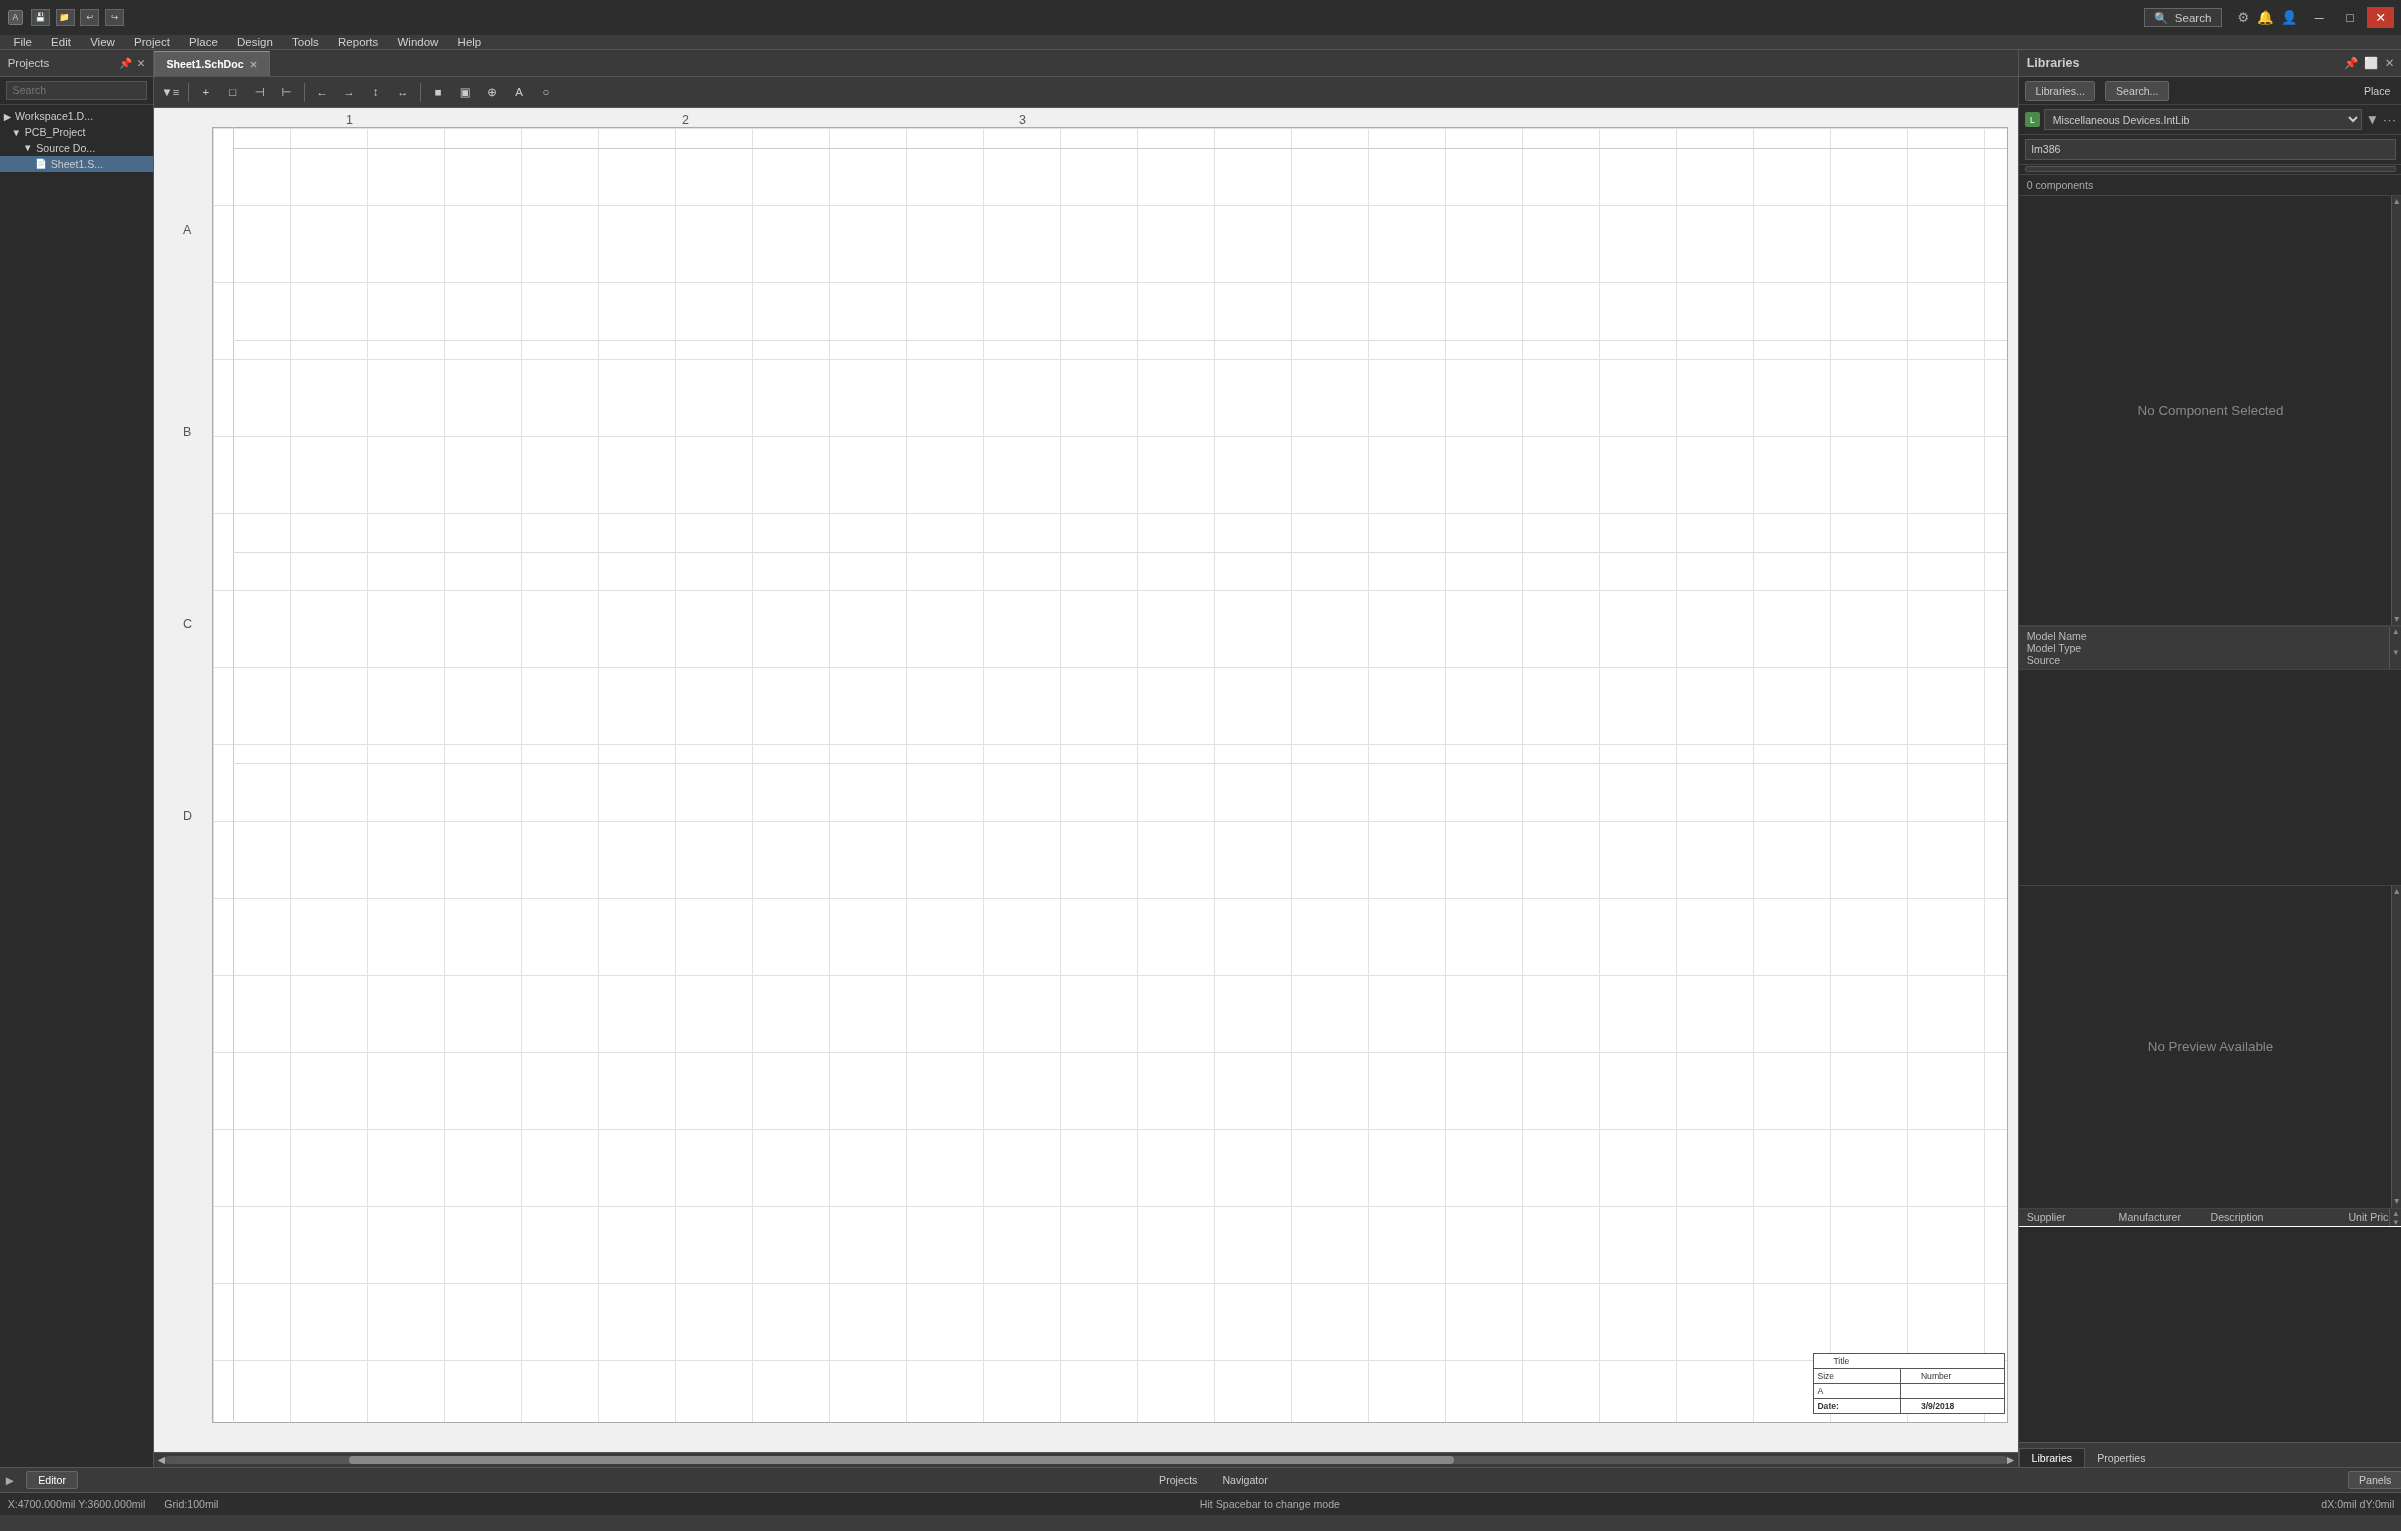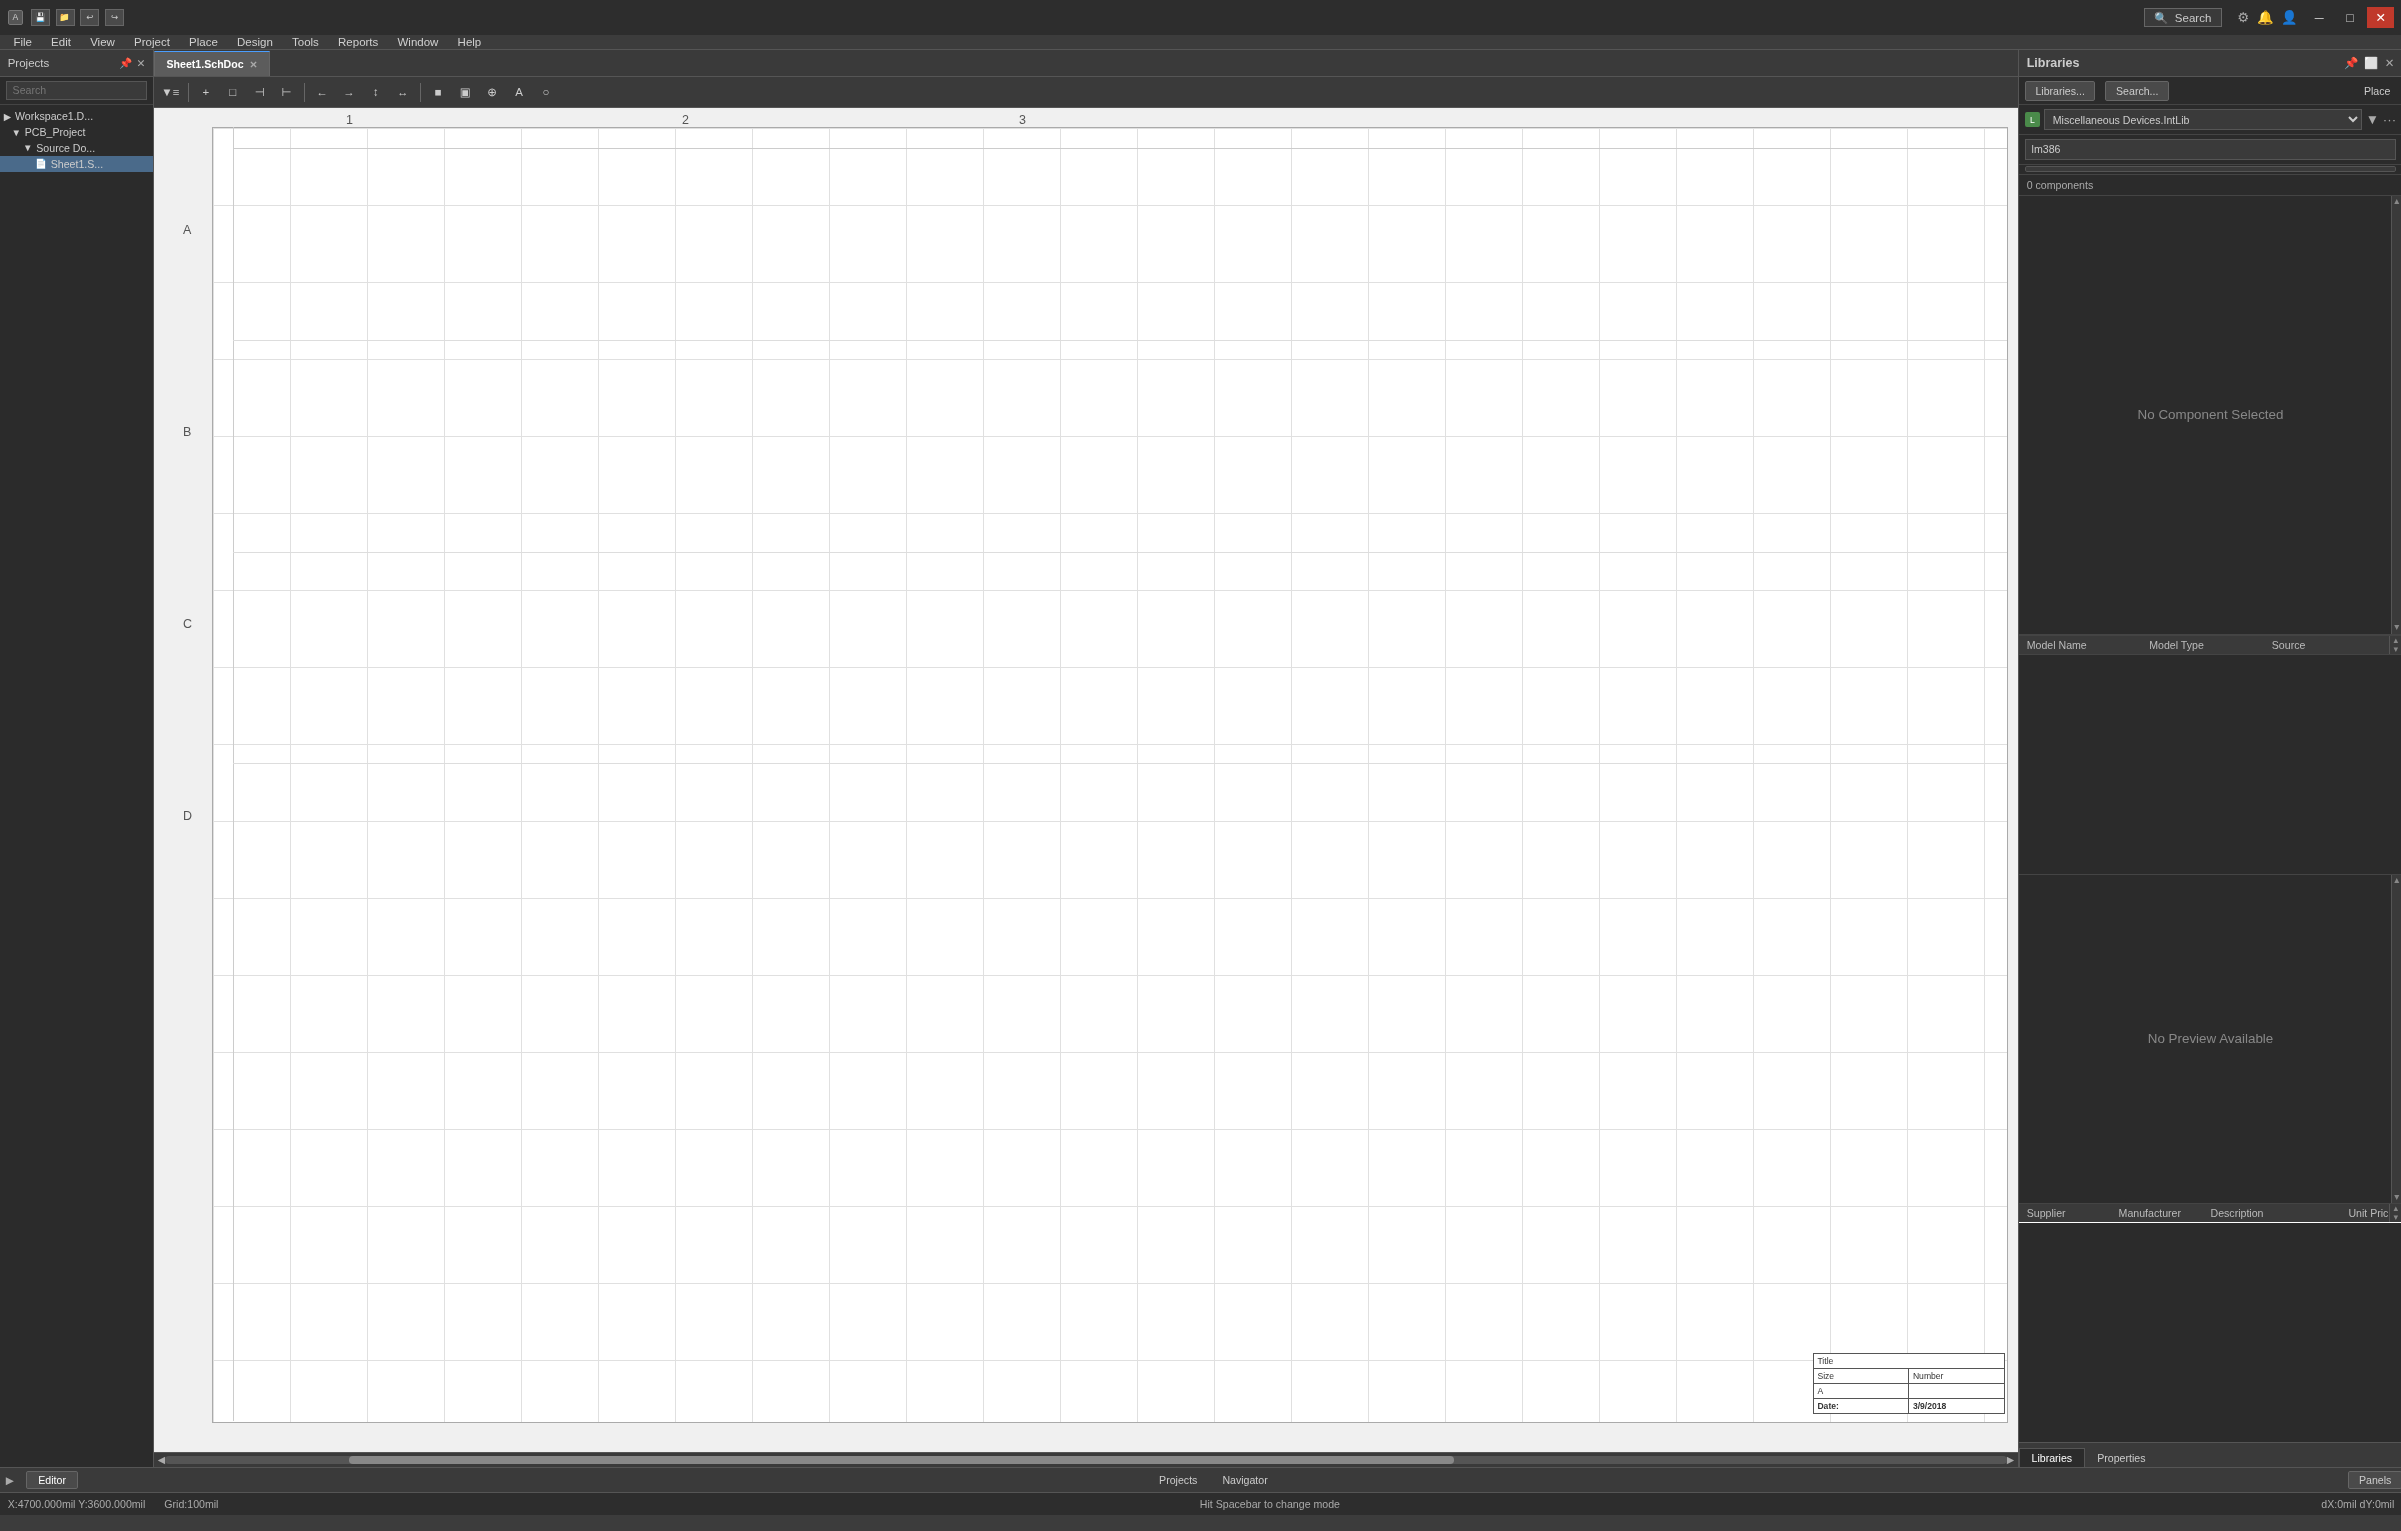--- a/index.html
+++ b/index.html
@@ -172,21 +172,21 @@
       font-size: 8.6px;
       color: #333;
     }
     .title-block-row {
       display: flex; border-bottom: 1px solid #555;
     }
     .title-block-row:last-child { border-bottom: none; font-weight: bold; }
     .title-block-cell {
       padding: 1.9px 3.8px; flex: 1; border-right: 1px solid #555;
     }
-    .title-block-cell:last-child { border-right: none; }
+    .title-block-cell:last-child { border-right: none; margin-left: 16px; }
 
     
     #h-scrollbar {
       height: 15.4px; background: #3a3a3a; border-top: 1px solid #555;
       display: flex; align-items: center; padding: 0 3.8px;
     }
     #h-scrollbar .scrollbar-track {
       flex: 1; height: 7.7px; background: #555; border-radius: 3.8px; position: relative;
     }
     #h-scrollbar .scrollbar-thumb {
@@ -531,21 +531,21 @@
     </div>
 
     <div class="comp-list-area" style="position:relative;">
       <span class="no-component">No Component Selected</span>
       <div class="panel-scrollbar">
         <span class="arr">▲</span>
         <span class="arr" style="position:absolute;bottom:0;">▼</span>
       </div>
     </div>
 
-    <div class="model-table-header" style="position:relative;">
+    <div class="model-table-header" style="position:relative;flex-direction:column;">
       <span>Model Name</span>
       <span>Model Type</span>
       <span>Source</span>
       <div style="position:absolute;right:0;top:0;bottom:0;width:13.4px;background:#3a3a3a;border-left:1px solid #555;display:flex;flex-direction:column;align-items:center;justify-content:space-between;">
         <span style="font-size:7.7px;color:#888;">▲</span>
         <span style="font-size:7.7px;color:#888;">▼</span>
       </div>
     </div>
 
     <div class="model-table-body"></div>

